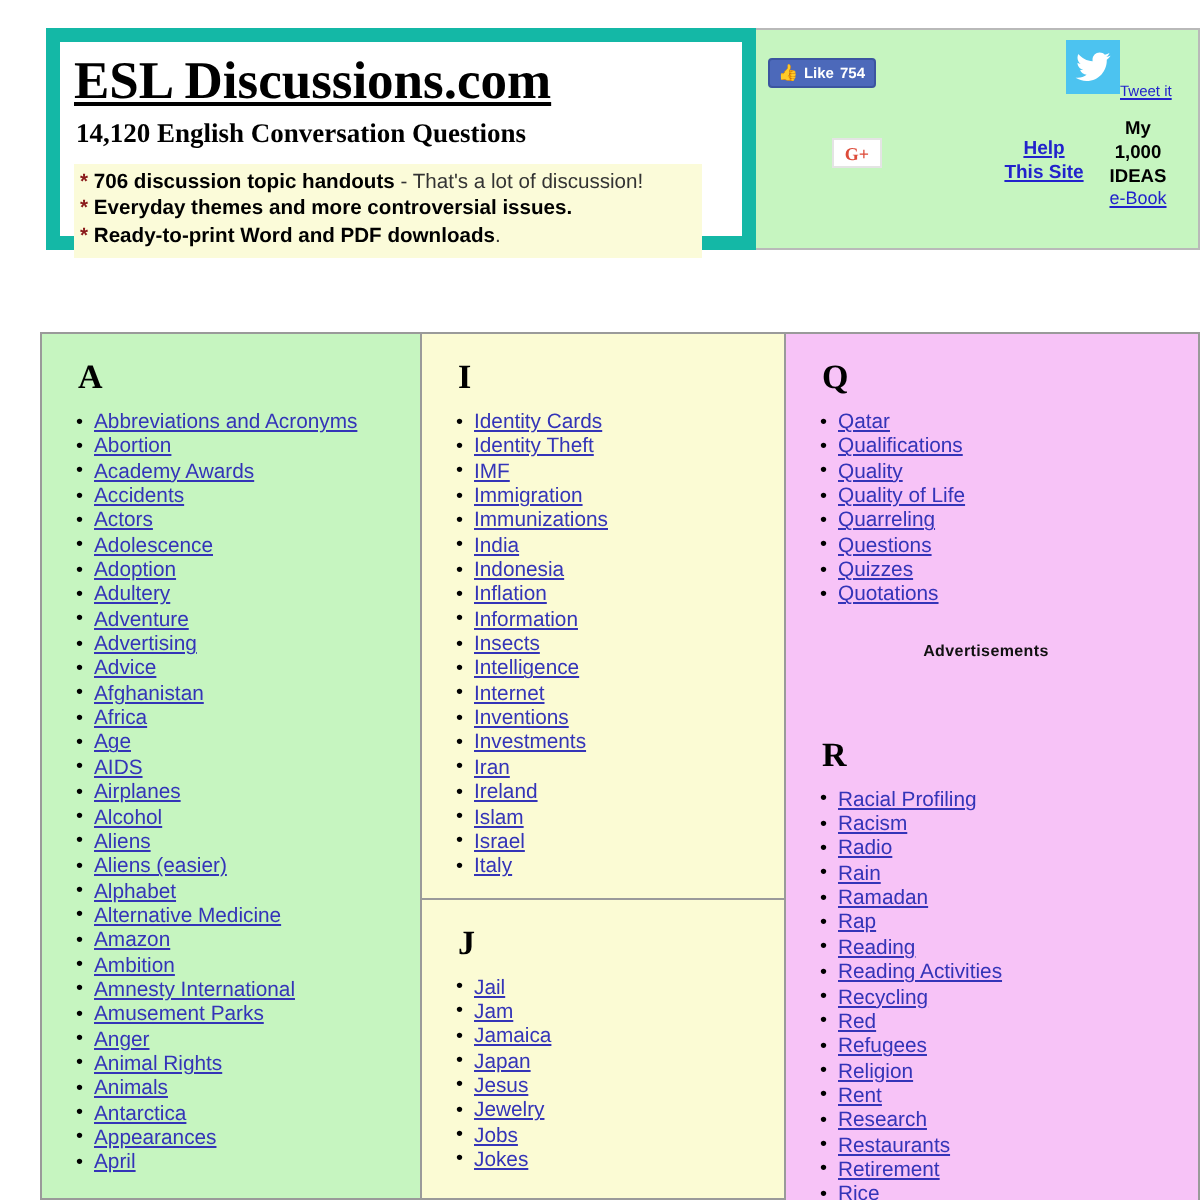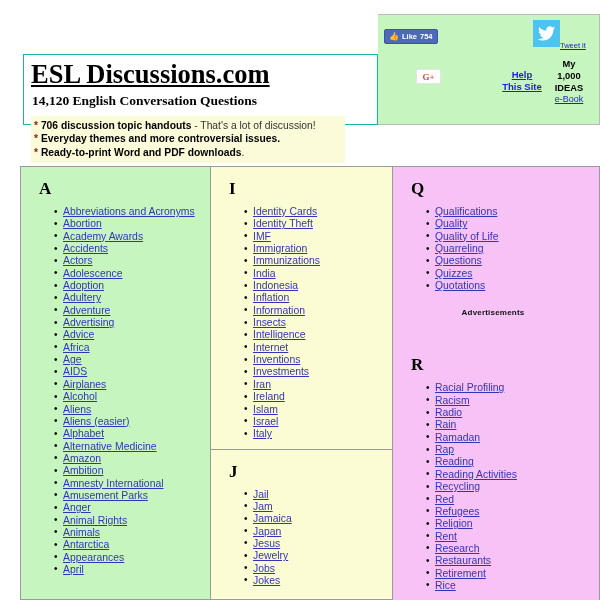--- a/index.html
+++ b/index.html
@@ -26,24 +26,23 @@
     top: 14px;
     width: 577px;
     height: 111px;
     display: flex;
     align-items: stretch;
   }
 
   .header-left {
     width: 355px;
     box-sizing: border-box;
-    border: 1px solid #14b8a6;
+    border: 7px solid #14b8a6;
     background: #ffffff;
     padding: 6px 0 0 7px;
-    margin-top: 40px;
   }
 
   .site-title {
     font-family: "Liberation Serif", serif;
     font-size: 26.5px;
     font-weight: bold;
     letter-spacing: 0px;
     color: #000000;
     text-decoration: underline;
     text-underline-offset: 2px;
@@ -210,21 +209,21 @@
     font-family: "Liberation Serif", serif;
     font-size: 17px;
     font-weight: bold;
     color: #000000;
     margin: 2px 0 7px 18px;
   }
 
   ul.topics {
     list-style: none;
     margin: 0;
-    padding: 0 0 0 42px;
+    padding: 0 0 0 26px;
   }
   ul.topics li {
     position: relative;
     font-size: 10.4px;
     line-height: 12.35px;
     white-space: nowrap;
   }
   ul.topics li::before {
     content: "\2022";
     position: absolute;
@@ -321,20 +320,21 @@
             <li><a>Abortion</a></li>
             <li><a>Academy Awards</a></li>
             <li><a>Accidents</a></li>
             <li><a>Actors</a></li>
             <li><a>Adolescence</a></li>
             <li><a>Adoption</a></li>
             <li><a>Adultery</a></li>
             <li><a>Adventure</a></li>
             <li><a>Advertising</a></li>
             <li><a>Advice</a></li>
+            <li><a>Afghanistan</a></li>
             <li><a>Africa</a></li>
             <li><a>Age</a></li>
             <li><a>AIDS</a></li>
             <li><a>Airplanes</a></li>
             <li><a>Alcohol</a></li>
             <li><a>Aliens</a></li>
             <li><a>Aliens (easier)</a></li>
             <li><a>Alphabet</a></li>
             <li><a>Alternative Medicine</a></li>
             <li><a>Amazon</a></li>
@@ -388,20 +388,21 @@
             <li><a>Jobs</a></li>
             <li><a>Jokes</a></li>
           </ul>
       </div>
     </div>
 
     <div class="col col-q">
       <div class="col-section">
         <div class="letter">Q</div>
         <ul class="topics">
+            <li><a>Qatar</a></li>
             <li><a>Qualifications</a></li>
             <li><a>Quality</a></li>
             <li><a>Quality of Life</a></li>
             <li><a>Quarreling</a></li>
             <li><a>Questions</a></li>
             <li><a>Quizzes</a></li>
             <li><a>Quotations</a></li>
           </ul>
         <div class="ads-label">Advertisements</div>
         <div class="ads-gap"></div>

